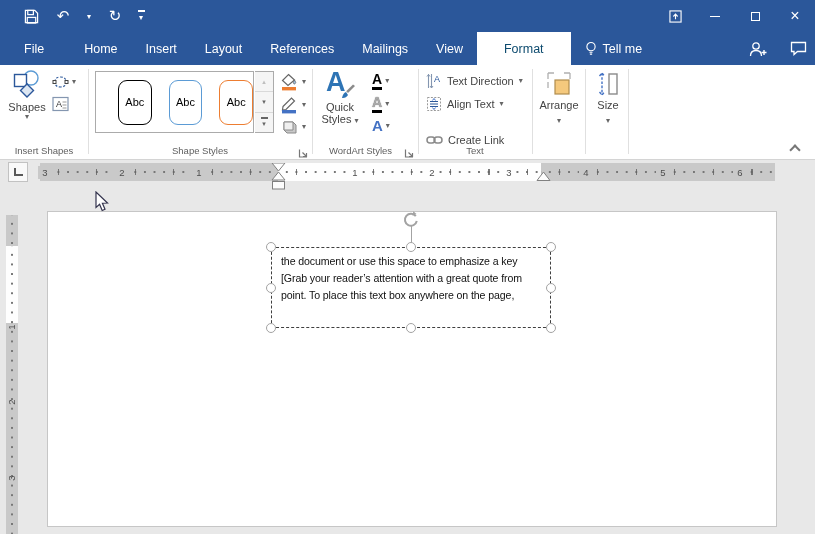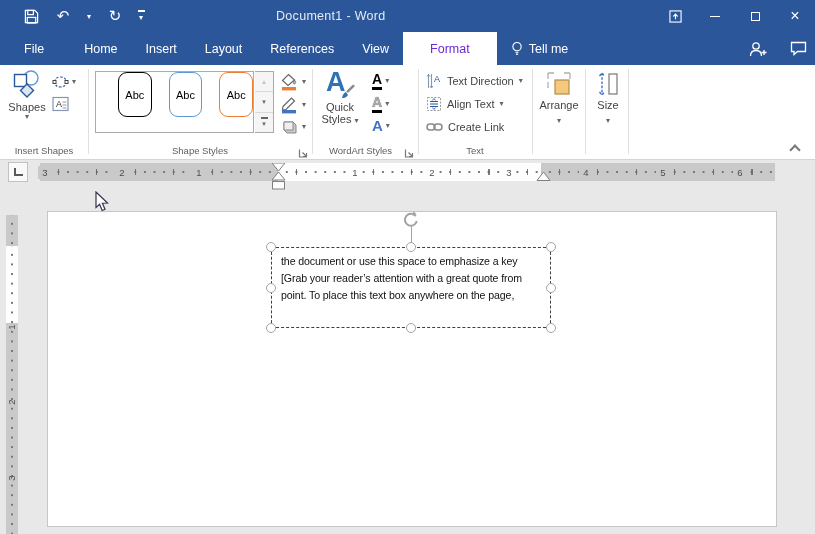--- a/index.html
+++ b/index.html
@@ -16,37 +16,37 @@
              color:rgba(255,255,255,.88);font-size:12.5px;letter-spacing:.3px}
   .winctl{position:absolute;right:0;top:0;height:32px;display:flex;align-items:center}
   .winctl .wbtn{width:40px;height:32px;display:flex;align-items:center;justify-content:center;color:#fff}
   .maxbox{width:9px;height:9px;border:1px solid #fff}
   .minbar{width:10px;height:1px;background:#fff}
 
   
   .tabrow{position:absolute;left:0;top:32px;width:100%;height:33px;background:#2b579a;display:flex;align-items:stretch}
   .tab{display:flex;align-items:center;padding:0 14px;color:#fff;font-size:12.5px;cursor:default;white-space:nowrap}
   .tab.file{padding:0 18px;margin-left:6px}
-  .tab.active{background:#fff;color:#6d28d9;padding:0 27px}
+  .tab.active{background:#fff;color:#0c4a6e;padding:0 27px}
   .tab.tellme{gap:6px}
   .tab-icons{position:absolute;right:8px;top:32px;height:33px;display:flex;align-items:center;gap:22px;color:#fff}
 
   
   .ribbon{position:absolute;left:0;top:65px;width:100%;height:95px;background:#fff;border-bottom:1px solid #d4d4d4}
   .gdiv{position:absolute;top:4px;bottom:5px;width:1px;background:#e0e0e0}
   .glabel{position:absolute;bottom:3px;font-size:9.5px;color:#5e5e5e;text-align:center;white-space:nowrap}
   .launcher{position:absolute;bottom:3px;width:11px;height:11px;cursor:default}
   .bigbtn{position:absolute;top:4px;display:flex;flex-direction:column;align-items:center;font-size:11px;color:#444;cursor:default}
   .bigbtn .lbl{margin-top:2px;line-height:12px;text-align:center}
   .dd{font-size:8px;color:#666;line-height:8px}
   .smallbtn{position:absolute;display:flex;align-items:center;gap:3px;cursor:default}
   .rowbtn{position:absolute;display:flex;align-items:center;gap:5px;font-size:11px;color:#444;height:20px;cursor:default}
 
   
-  .gallery{position:absolute;left:95px;top:6px;width:159px;height:62px;background:#fff;border:1px solid #ababab;display:flex;align-items:flex-start;gap:17px;padding-left:22px}
+  .gallery{position:absolute;left:95px;top:6px;width:159px;height:62px;background:#fff;border:1px solid #ababab;display:flex;align-items:center;gap:17px;padding-left:22px}
   .swatch{width:38px;height:45px;border-radius:9px;border:1.3px solid #000;display:flex;align-items:center;justify-content:center;font-size:11px;color:#000;background:#fff;cursor:default}
   .gscroll{position:absolute;left:255px;top:6px;width:19px;height:62px;border:1px solid #ababab;border-left:none;background:#f5f5f5;display:flex;flex-direction:column}
   .gscroll .cell{flex:1;display:flex;flex-direction:column;align-items:center;justify-content:center;border-bottom:1px solid #d9d9d9;font-size:7px;color:#666;cursor:default}
   .gscroll .cell:last-child{border-bottom:none}
   .morebar{width:7px;height:1.4px;background:#666;margin-bottom:1px}
 
   
   .tabsel{position:absolute;left:8px;top:162px;width:20px;height:20px;background:#f9f9f9;border:1px solid #c2c2c2}
   .tabsel .L{width:9px;height:8px;border-left:2.5px solid #595959;border-bottom:2.5px solid #595959;margin:5px auto 0}
   .hruler{position:absolute;left:40px;top:163px;width:735px;height:18px}
@@ -96,21 +96,20 @@
           <span>▾</span>
         </div>
       <div class="btn">
           <span>↻</span>
         </div>
       <div class="btn mini" style="flex-direction:column">
         <span class="morebar" style="background:#fff"></span>
         <span style="font-size:8px">▾</span>
       </div>
     </div>
-    <div class="win-title">Document1 - Word</div>
     <div class="winctl">
       <div class="wbtn">
         <svg width="13" height="13" viewBox="0 0 14 14">
           <rect x="1" y="1" width="12" height="12" fill="none" stroke="#fff" stroke-width="1.2"></rect>
           <path d="M7 10 V5 M4.7 7 L7 4.5 L9.3 7" fill="none" stroke="#fff" stroke-width="1.2"></path>
         </svg>
       </div>
       <div class="wbtn">
           <span class="minbar"></span>
         </div>
@@ -122,20 +121,21 @@
         </div>
     </div>
   </div>
 
   <div class="tabrow">
     <div class="tab file">File</div>
     <div class="tab" style="margin-left:8px">Home</div>
     <div class="tab">Insert</div>
     <div class="tab">Layout</div>
     <div class="tab">References</div>
+    <div class="tab">Mailings</div>
     <div class="tab">View</div>
     <div class="tab active">Format</div>
     <div class="tab tellme">
       <svg width="12" height="15" viewBox="0 0 12 16">
         <circle cx="6" cy="6" r="4.4" fill="none" stroke="#fff" stroke-width="1.2"></circle>
         <path d="M4.4 12 h3.2 M4.8 14 h2.4" stroke="#fff" stroke-width="1.2"></path>
       </svg>
       <span>Tell me</span>
     </div>
   </div>
@@ -273,21 +273,21 @@
     </div>
     <div class="rowbtn" style="left:426px;top:29px">
       <svg width="16" height="16" viewBox="0 0 16 16">
         <rect x="1.5" y="1.5" width="13" height="13" fill="none" stroke="#9a9a9a" stroke-width="1" stroke-dasharray="2 1.4"></rect>
         <path d="M4 5.5 h8 M4 8 h8 M4 10.5 h8" stroke="#2b579a" stroke-width="1.1"></path>
         <path d="M8 2.5 l-1.6 2 M8 2.5 l1.6 2 M8 13.5 l-1.6 -2 M8 13.5 l1.6 -2" stroke="#4472c4" stroke-width="1" fill="none"></path>
       </svg>
       <span>Align Text</span>
       <span class="dd">▾</span>
     </div>
-    <div class="rowbtn" style="left:426px;top:52px">
+    <div class="rowbtn" style="left:426px;top:65px">
       <svg width="17" height="14" viewBox="0 0 17 14">
         <rect x="1" y="4" width="8" height="6" rx="3" fill="none" stroke="#8a8a8a" stroke-width="1.5"></rect>
         <rect x="8" y="4" width="8" height="6" rx="3" fill="none" stroke="#8a8a8a" stroke-width="1.5"></rect>
       </svg>
       <span>Create Link</span>
     </div>
     <div class="glabel" style="left:418px;width:114px">Text</div>
 
     <div class="bigbtn" style="left:536px;width:46px;top:6px">
       <svg width="26" height="26" viewBox="0 0 26 26">

